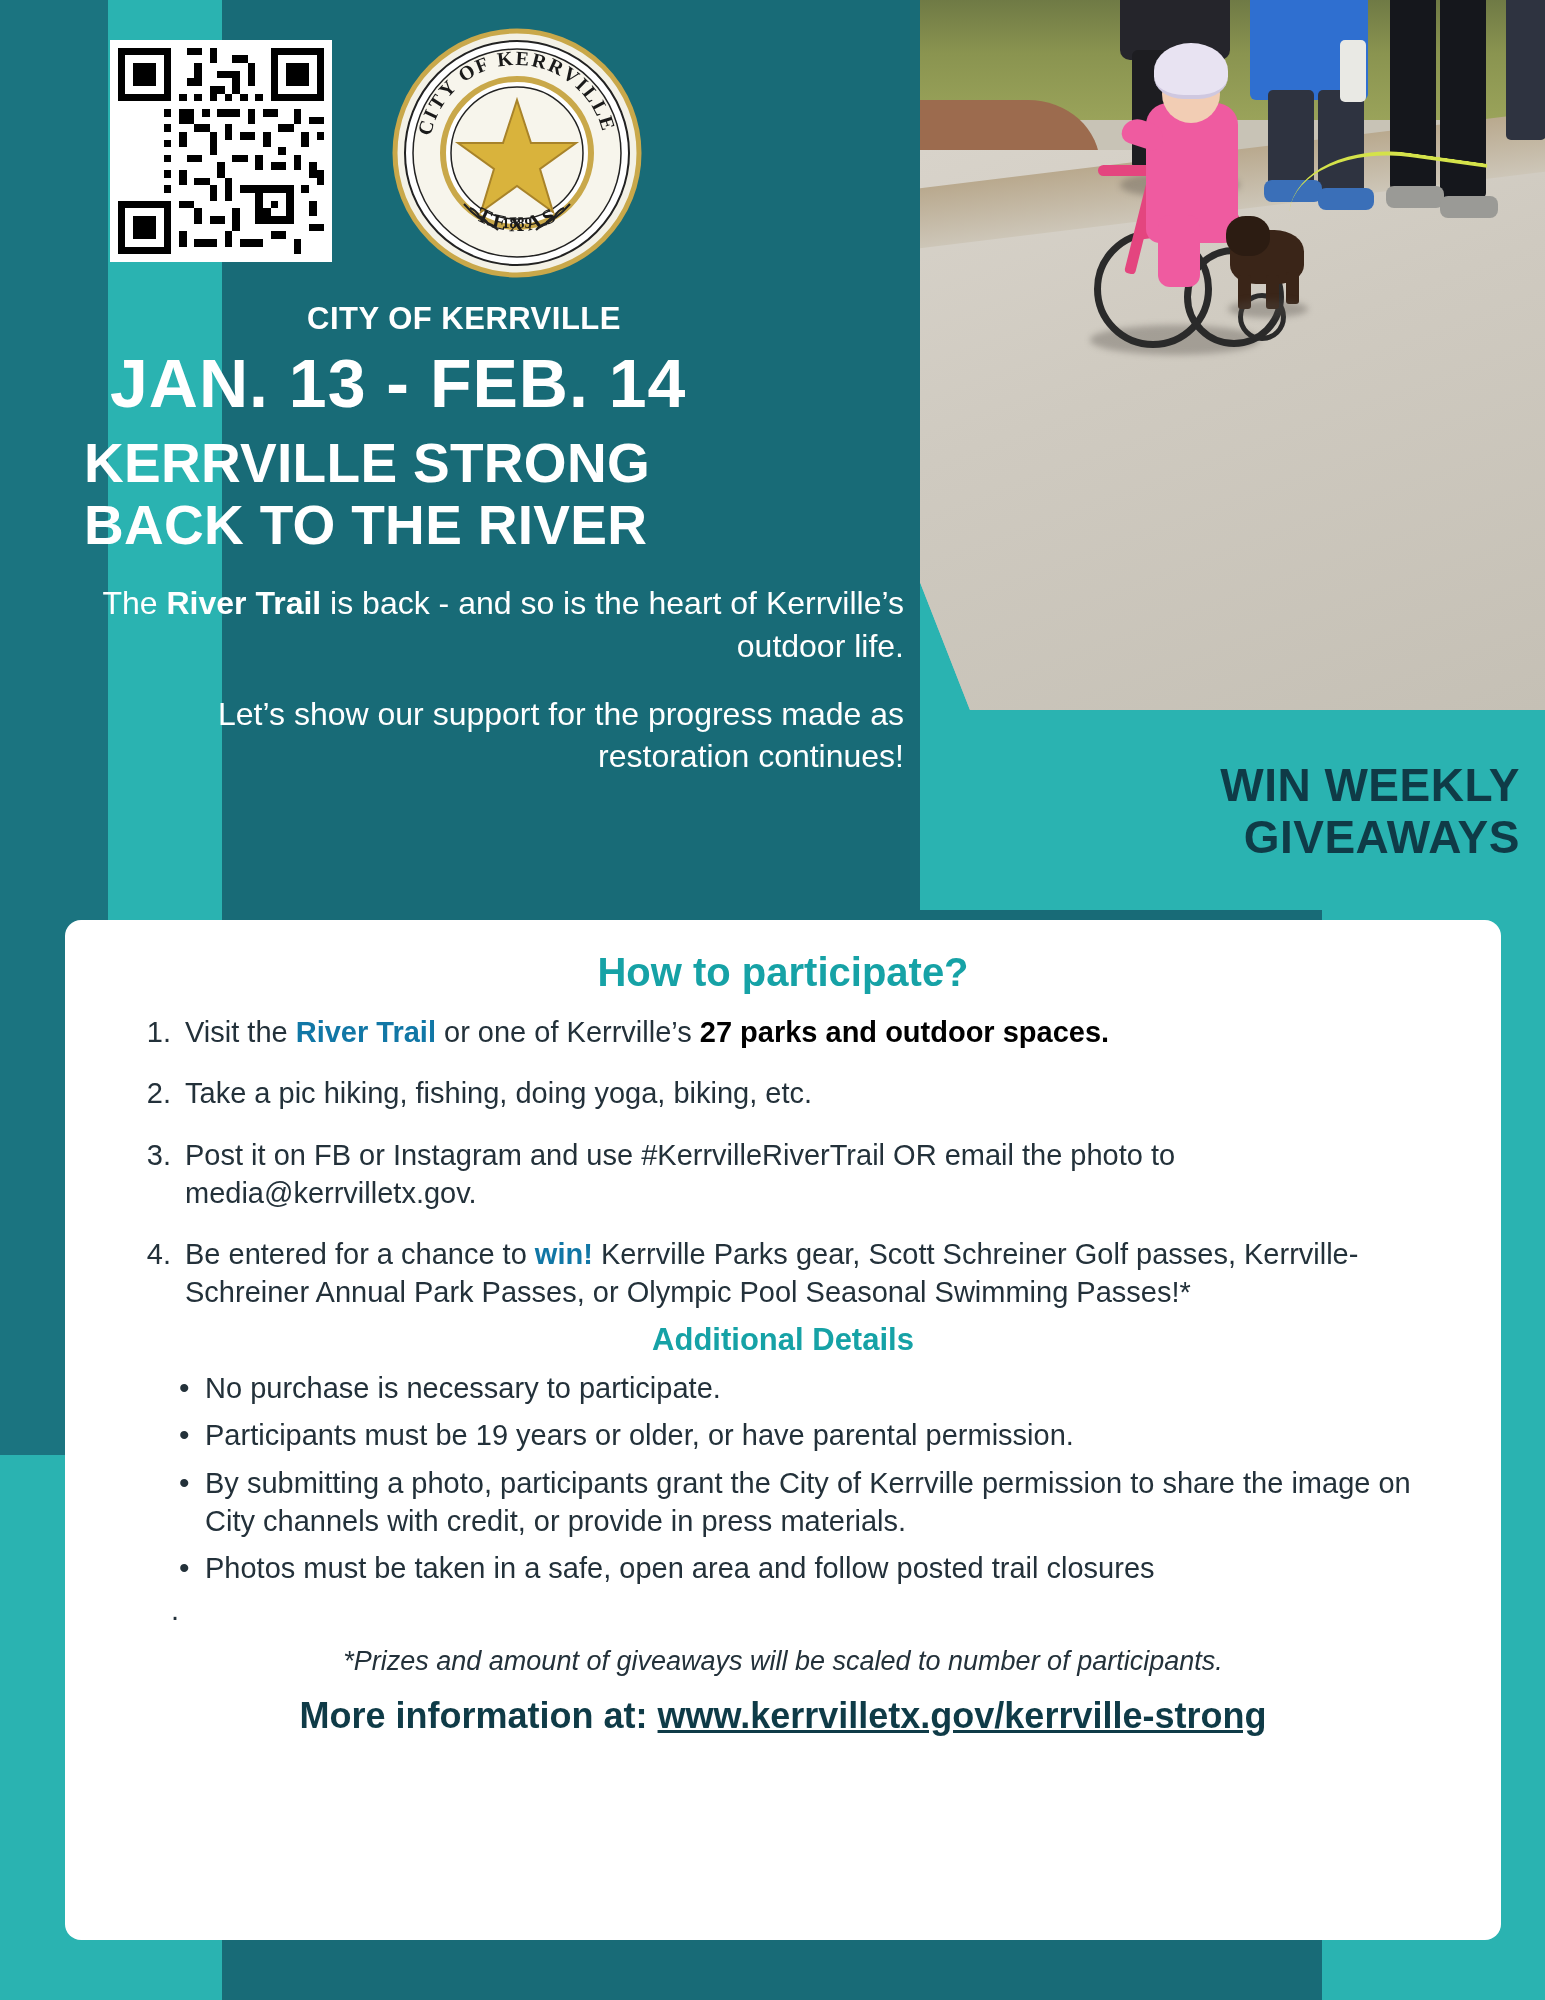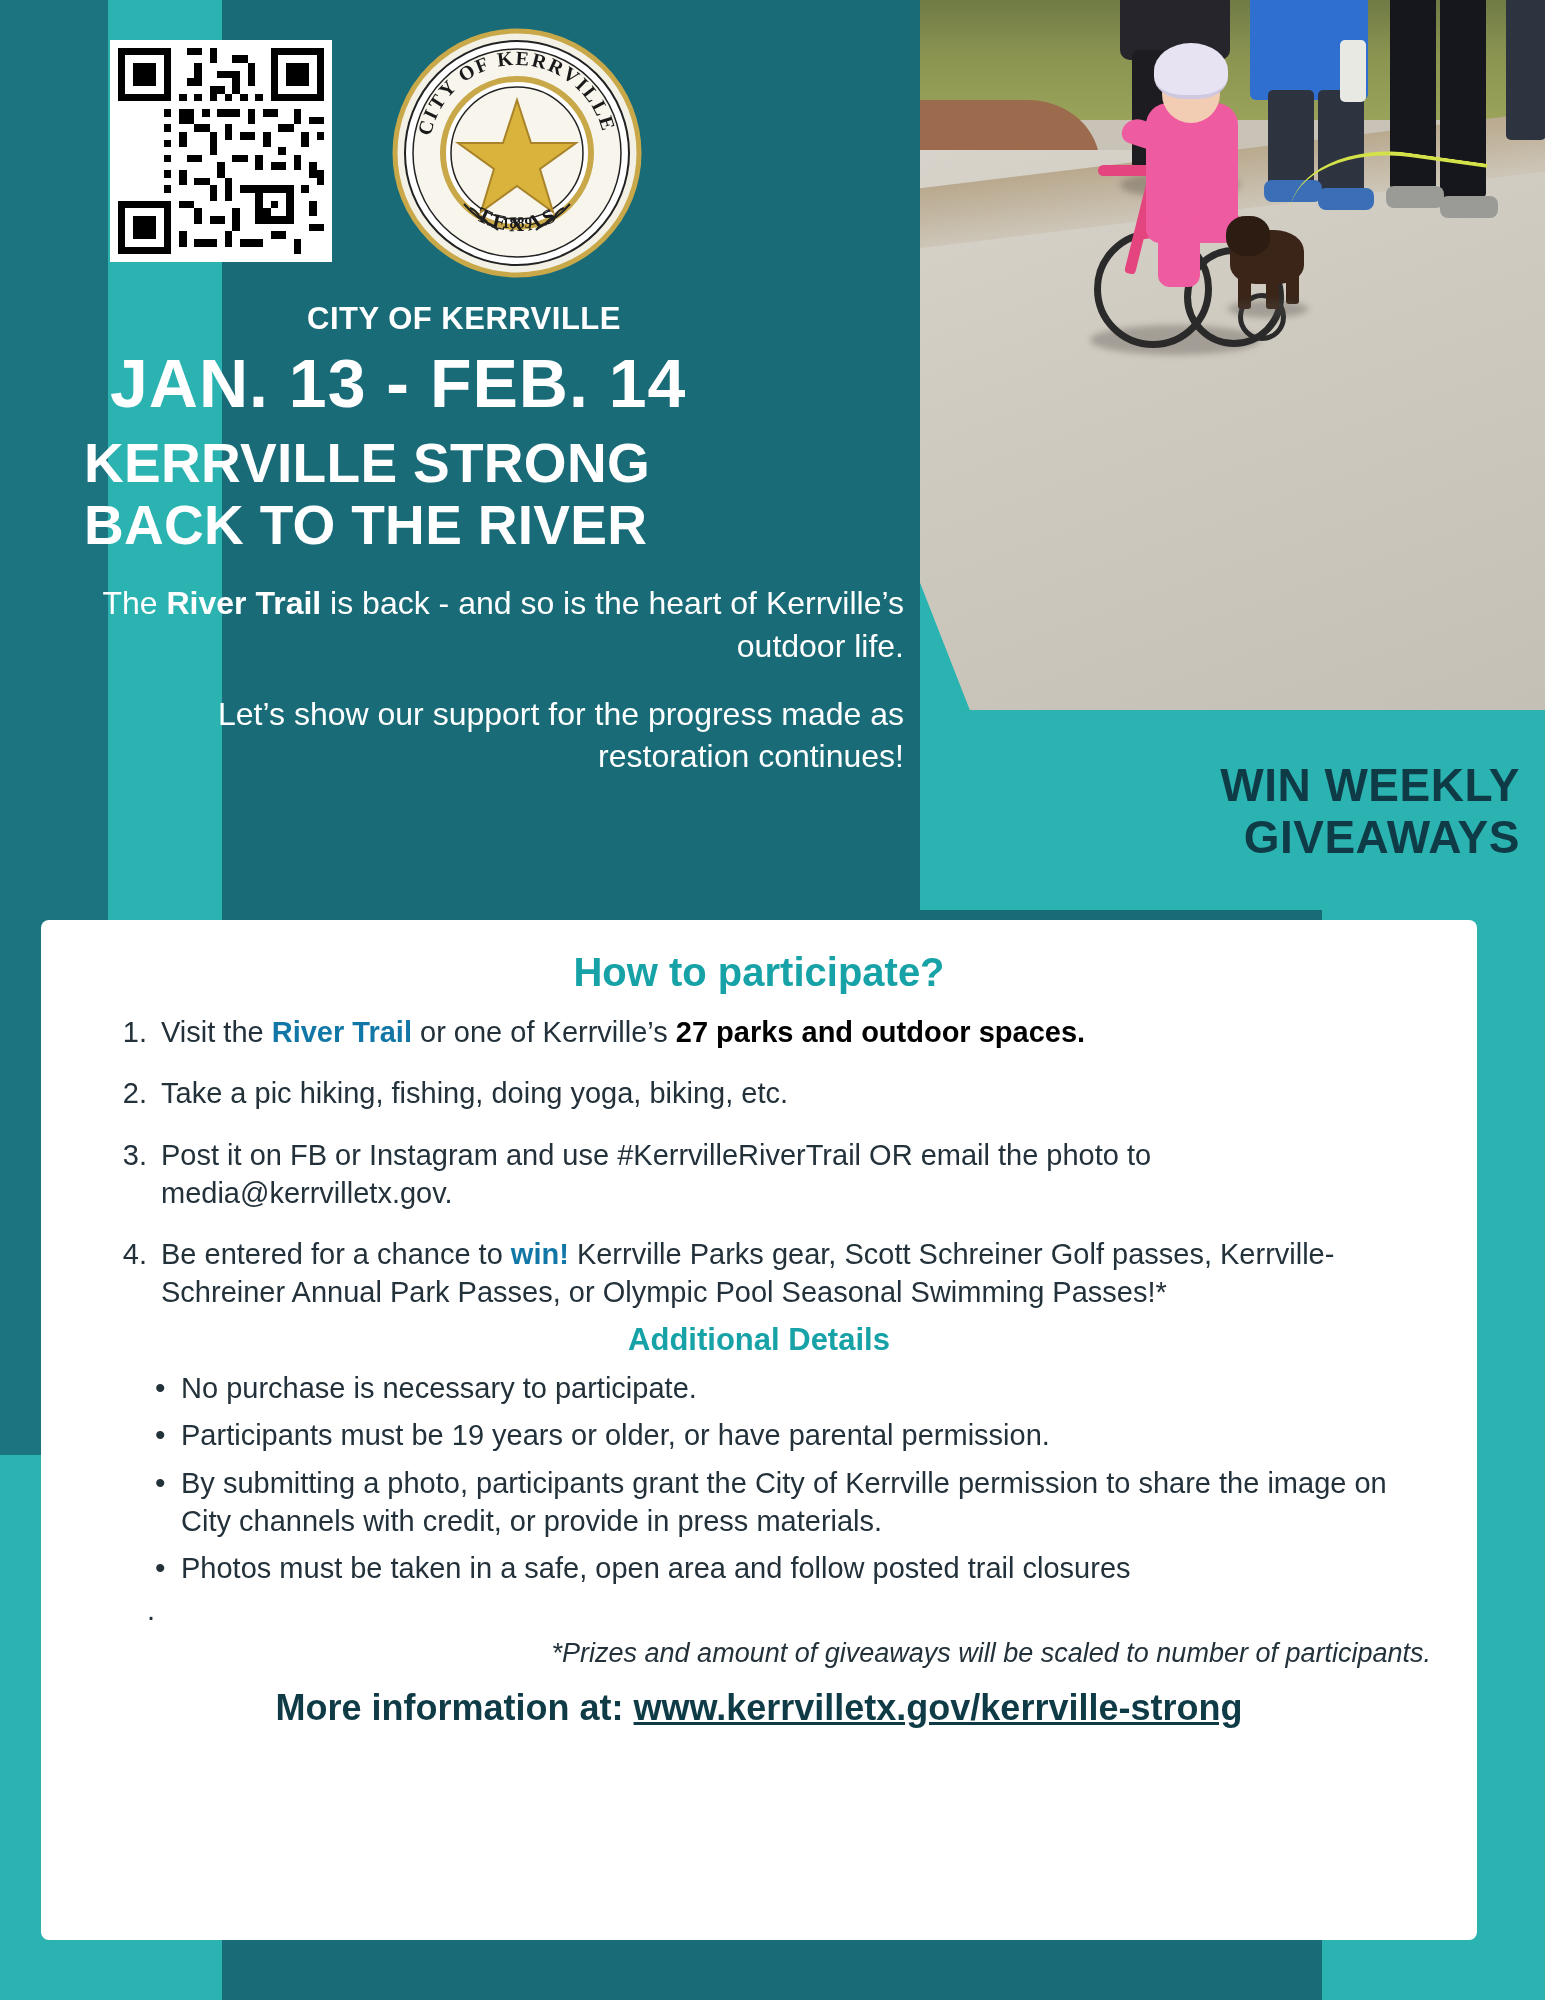--- a/index.html
+++ b/index.html
@@ -283,25 +283,25 @@
     color: #0f3b47;
     font-weight: bold;
     font-size: 46px;
     line-height: 1.12;
     letter-spacing: .5px;
   }
 
   
   .card {
     position: absolute;
-    left: 41px; top: 920px;
+    left: 65px; top: 920px;
     width: 1436px;
     height: 1020px;
     background: #ffffff;
-    border-radius: 8px;
+    border-radius: 16px;
     box-sizing: border-box;
     padding: 22px 46px 20px 46px;
   }
   .card-title {
     text-align: center;
     color: #16a2a6;
     font-weight: bold;
     font-size: 40px;
     margin: 8px 0 18px 0;
   }
@@ -347,25 +347,25 @@
     font-size: 30px;
     color: #23313a;
   }
   .stray-dot {
     color: #23313a;
     font-size: 29px;
     margin: -4px 0 0 60px;
     height: 18px;
   }
   .prizes-note {
-    text-align: right;
+    text-align: center;
     font-style: italic;
     font-size: 27px;
     color: #23313a;
-    margin: 26px 0 18px 0;
+    margin: 34px 0 18px 0;
   }
   .more-info {
     text-align: center;
     color: #0f3b47;
     font-weight: bold;
     font-size: 36px;
     margin: 0;
   }
   .more-info .lnk {
     text-decoration: underline;

